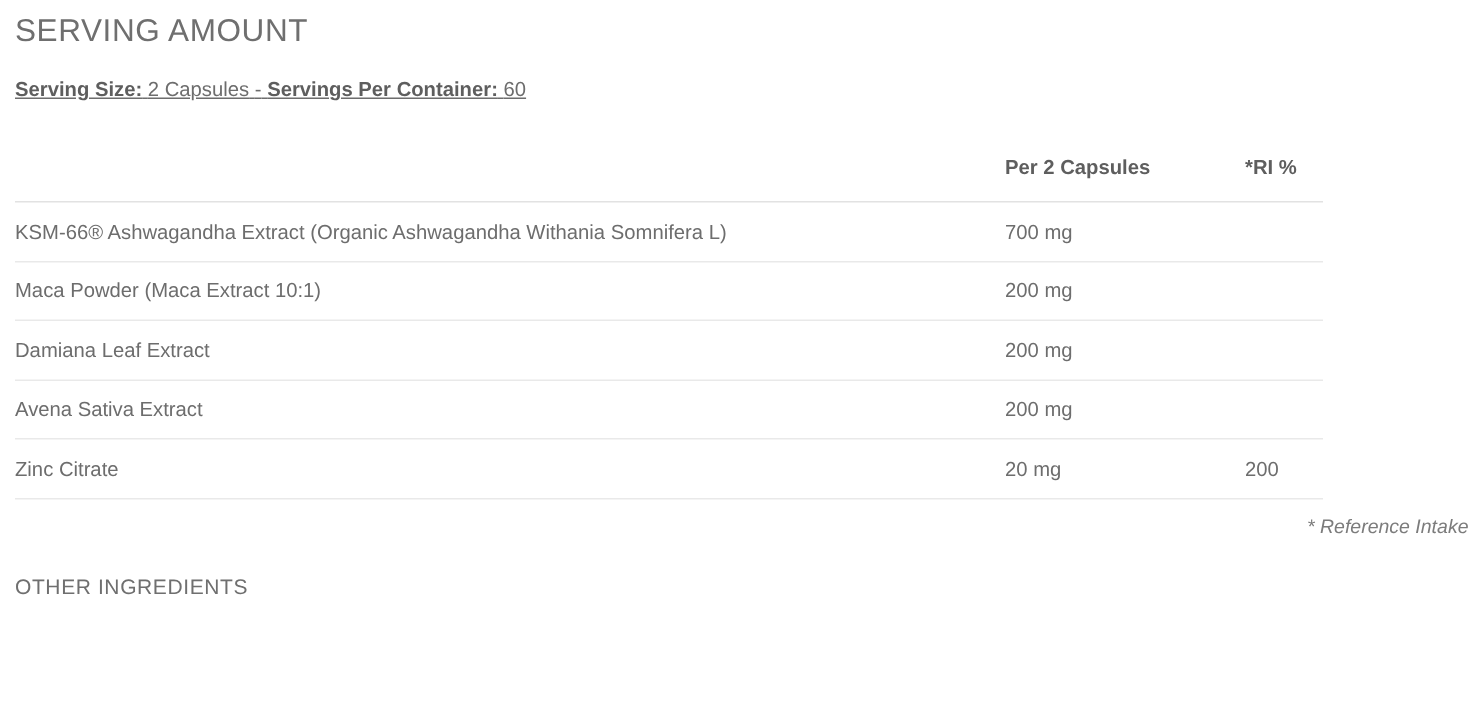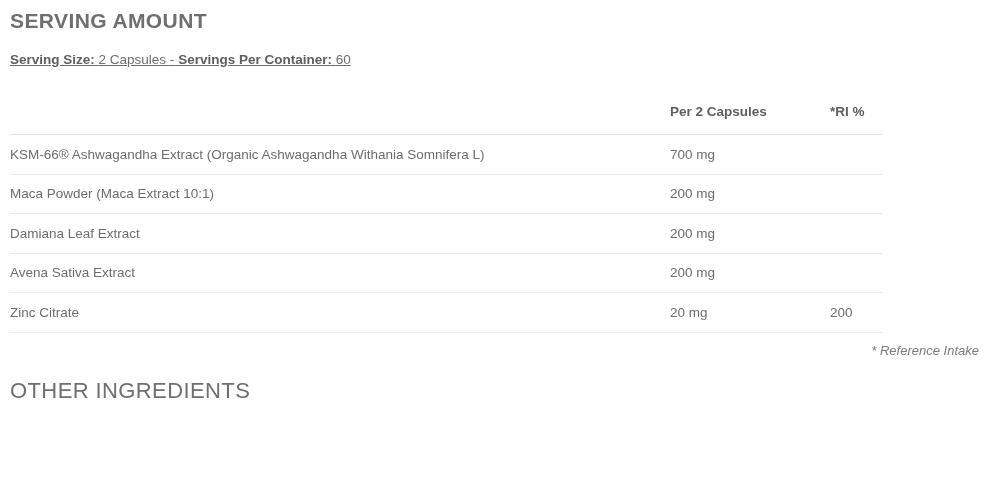--- a/index.html
+++ b/index.html
@@ -16,21 +16,21 @@
   }
   .page {
     position: relative;
     width: 989px;
     height: 481px;
     box-sizing: border-box;
     padding: 0 10px;
   }
   h1.section-title {
     font-size: 21px;
-    font-weight: 700;
+    font-weight: 400;
     letter-spacing: 0.4px;
     color: #6f6f6f;
     margin: 0;
     padding: 8px 0 0 0;
     line-height: 26px;
   }
   .serving-line {
     font-size: 13.5px;
     line-height: 18px;
     color: #6d6d6d;
@@ -76,21 +76,21 @@
   th.c-ri-h, td.c-ri-c { text-align: right; padding-right: 2px; }
   .ref-note {
     font-size: 13px;
     font-style: italic;
     color: #7c7c7c;
     margin: 9px 0 0 0;
     line-height: 17px;
     text-align: right;
   }
   h2.section-title-2 {
-    font-size: 22px;
+    font-size: 14px;
     font-weight: 400;
     letter-spacing: 0.4px;
     color: #6f6f6f;
     margin: 0;
     padding: 19px 0 0 0;
     line-height: 26px;
   }
   .other-text {
     font-size: 13.5px;
     line-height: 19px;

